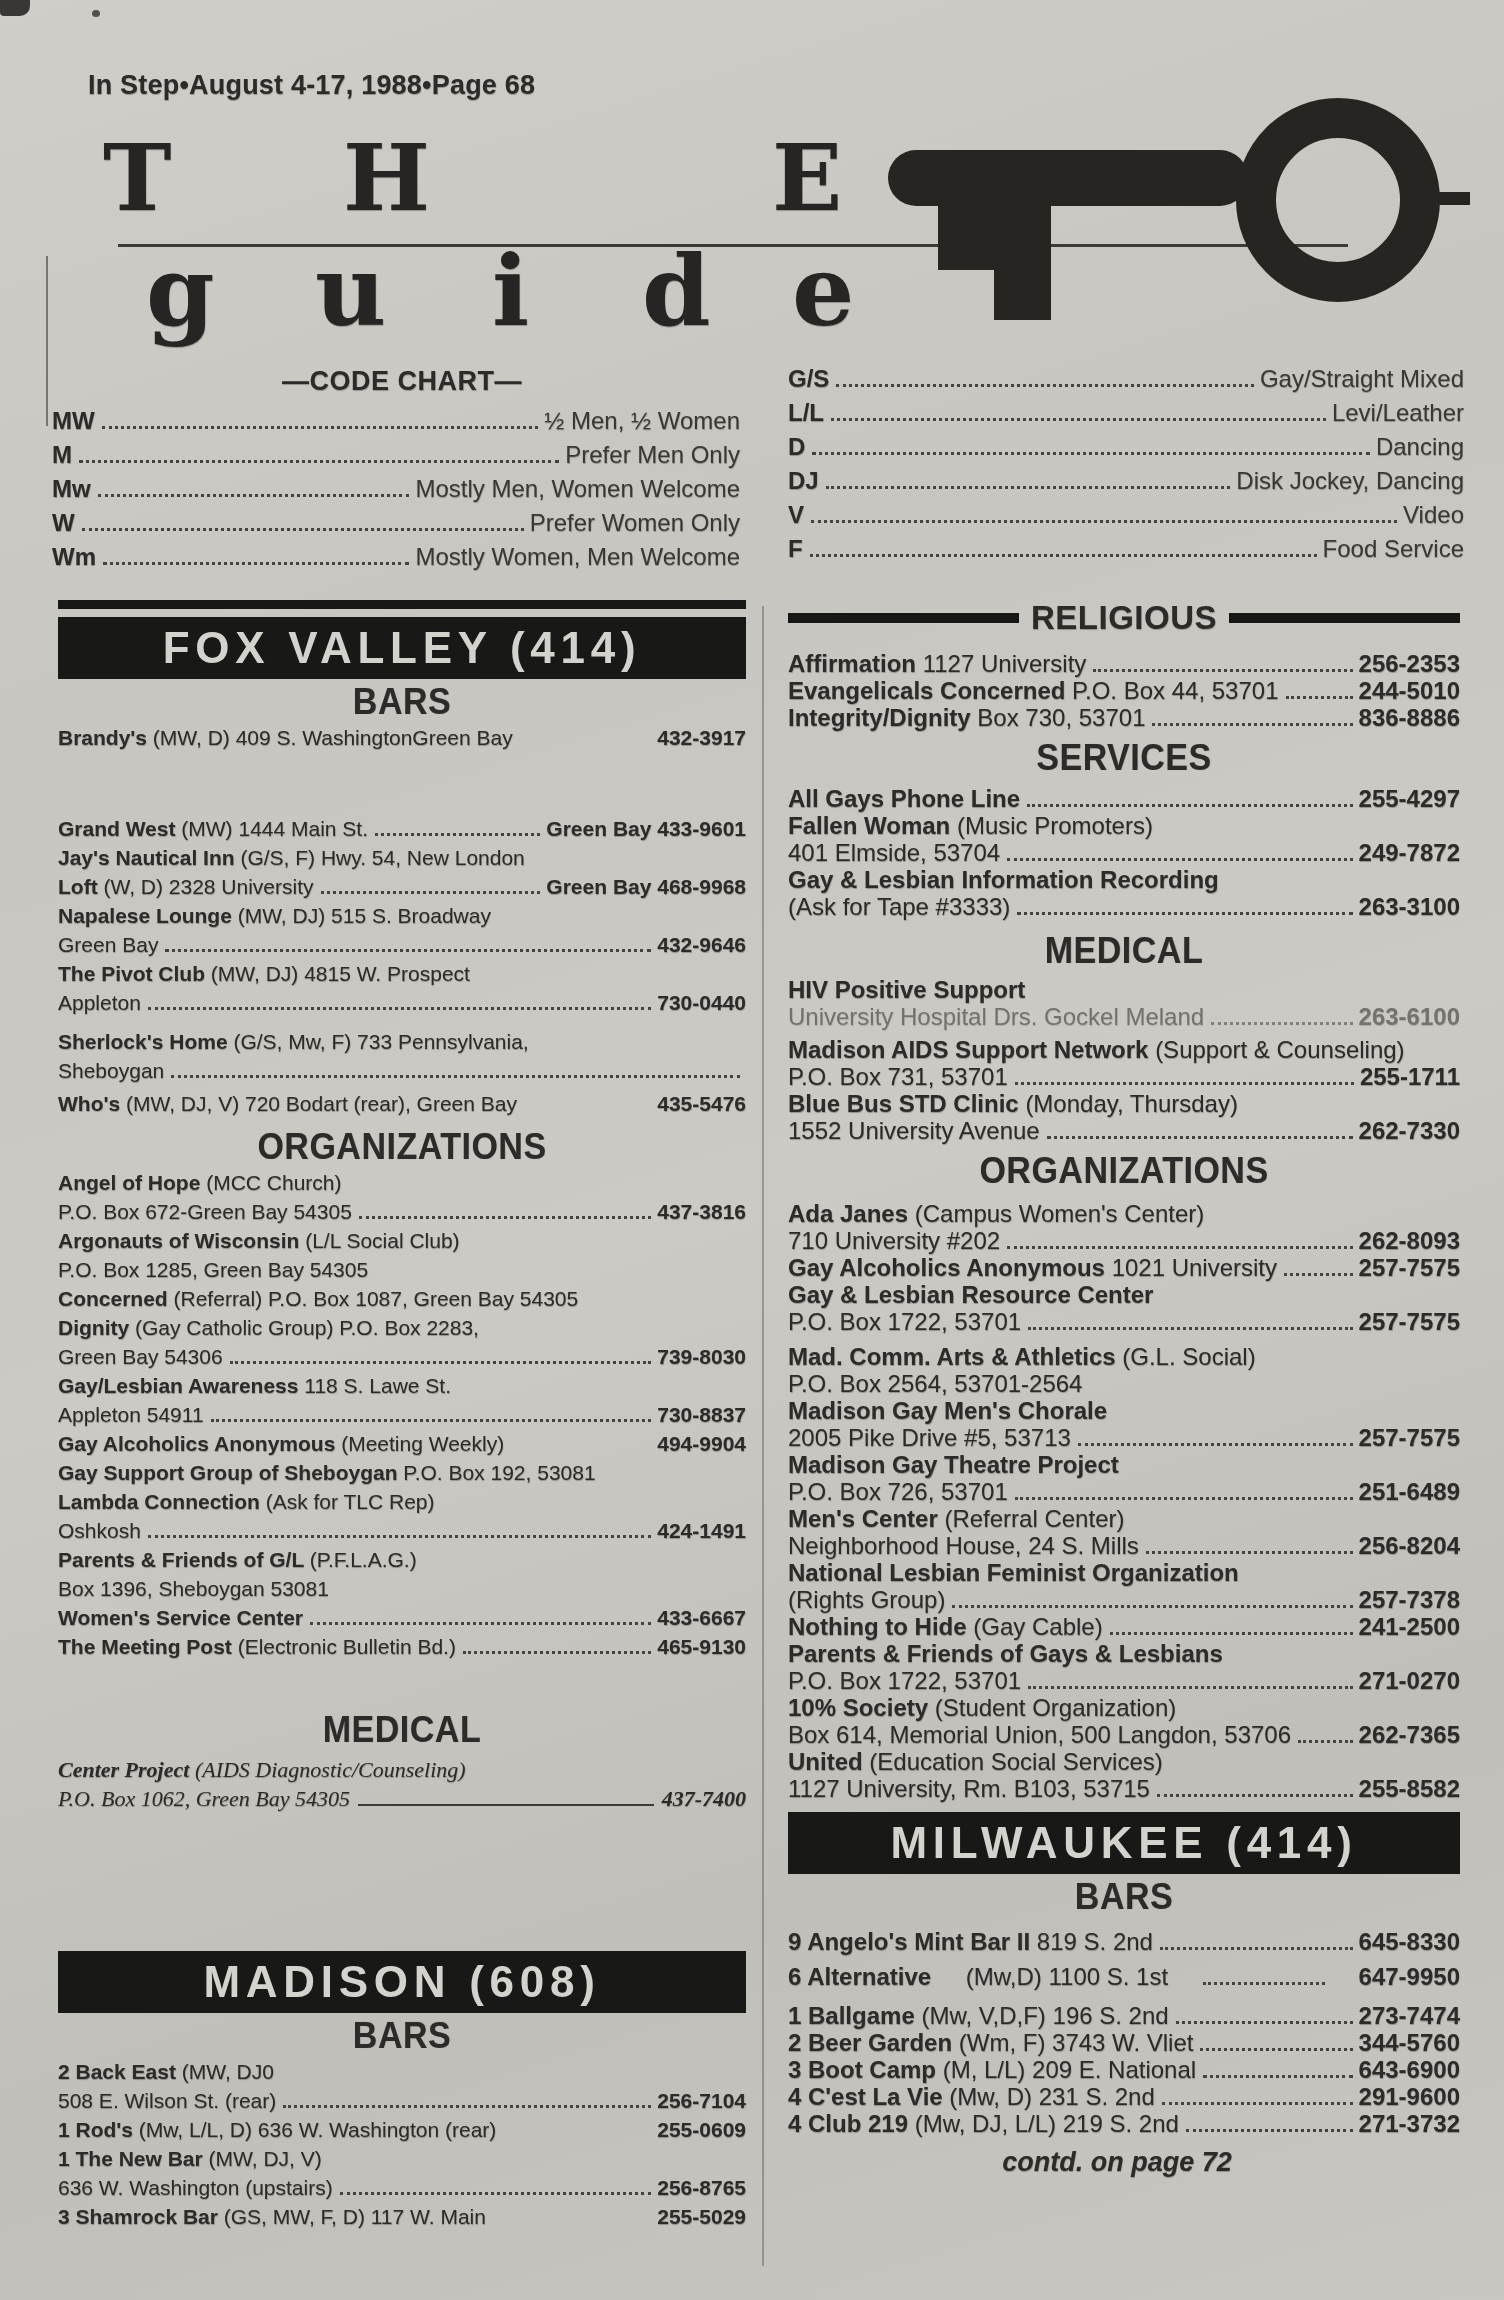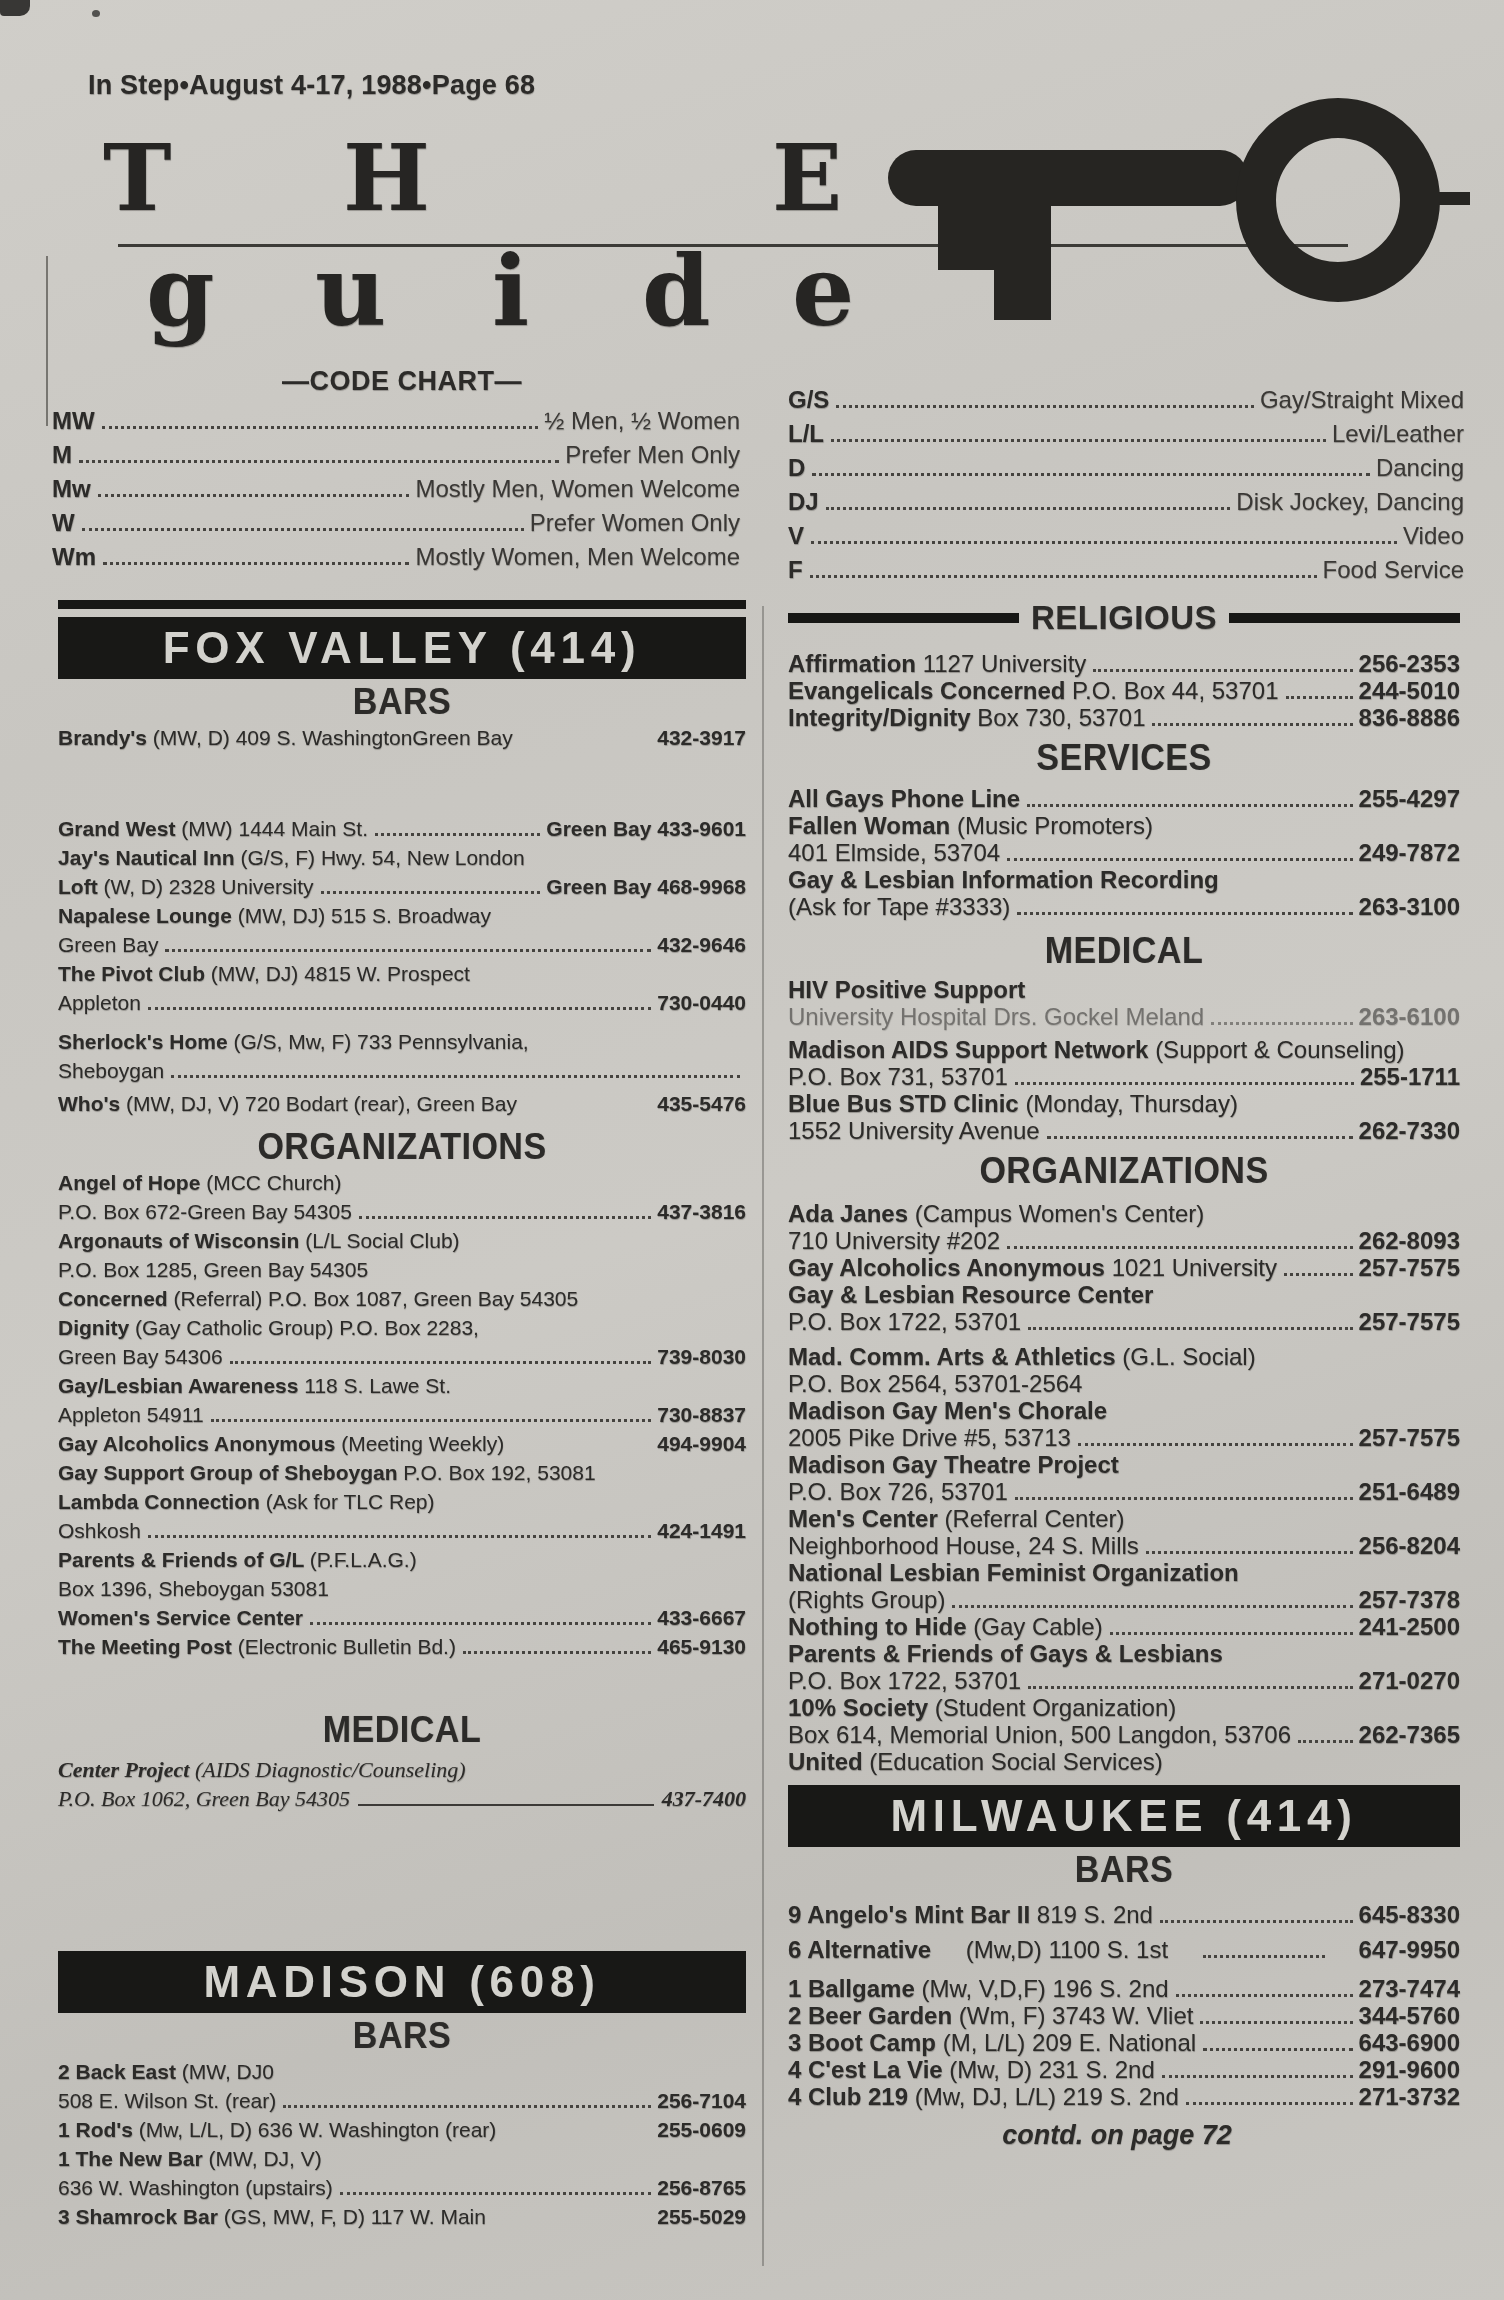--- a/index.html
+++ b/index.html
@@ -19,21 +19,21 @@
   .the{position:absolute;top:140px;font:700 92px/76px "DejaVu Serif",serif;color:#262523;}
   .t1{left:103px;}.t2{left:343px;}.t3{left:772px;}
   .mast-rule{position:absolute;left:118px;top:244px;width:1230px;height:3px;background:#3c3b37;}
   .gl{position:absolute;top:250px;font:700 98px/82px "DejaVu Serif",serif;color:#262523;}
   .g1{left:146px;}.g2{left:315px;}.g3{left:492px;}.g4{left:642px;}.g5{left:792px;}
   .key{position:absolute;left:876px;top:98px;width:594px;height:236px;}
   
   .cc-title{position:absolute;left:58px;top:366px;width:688px;text-align:center;
     font-size:27px;font-weight:700;letter-spacing:.5px;}
   .cc-left{position:absolute;left:52px;top:404px;width:688px;}
-  .cc-right{position:absolute;left:788px;top:383px;width:676px;}
+  .cc-right{position:absolute;left:788px;top:362px;width:676px;}
   .coderow{display:flex;align-items:baseline;line-height:34px;font-size:24px;}
   .code{font-weight:700;white-space:pre;}
   .cdesc{font-weight:400;color:#3a3835;white-space:pre;}
   
   .col{position:absolute;}
   .col-left{left:58px;top:600px;width:688px;}
   .col-right{left:788px;top:598px;width:672px;}
   .toprule{height:9px;background:#171715;margin:0 0 2px 0;}
   .banner{height:62px;line-height:62px;background:#181816;color:#d3d2cd;text-align:center;
     font-size:44px;font-weight:700;letter-spacing:.13em;white-space:nowrap;text-shadow:none;}
@@ -514,20 +514,25 @@
       <div class="row">
         <span class="tx">Box 614, Memorial Union, 500 Langdon, 53706</span>
         <span class="lead dots"></span>
         <span class="ph">262-7365</span>
       </div>
       <div class="row">
         <span class="nm">United </span>
         <span class="tx">(Education Social Services)</span>
         <span class="lead"></span>
       </div>
+      <div class="row">
+        <span class="tx">1127 University, Rm. B103, 53715</span>
+        <span class="lead dots"></span>
+        <span class="ph">255-8582</span>
+      </div>
       <div class="banner" style="margin-top: 10px;">MILWAUKEE (414)</div>
       <div class="subhead">BARS</div>
       <div class="row" style="margin-top: 10px;">
         <span class="nm">9 Angelo's Mint Bar II </span>
         <span class="tx">819 S. 2nd</span>
         <span class="lead dots"></span>
         <span class="ph">645-8330</span>
       </div>
       <div class="row" style="margin-top: 8px; gap: 28px;">
         <span class="nm">6 Alternative </span>

